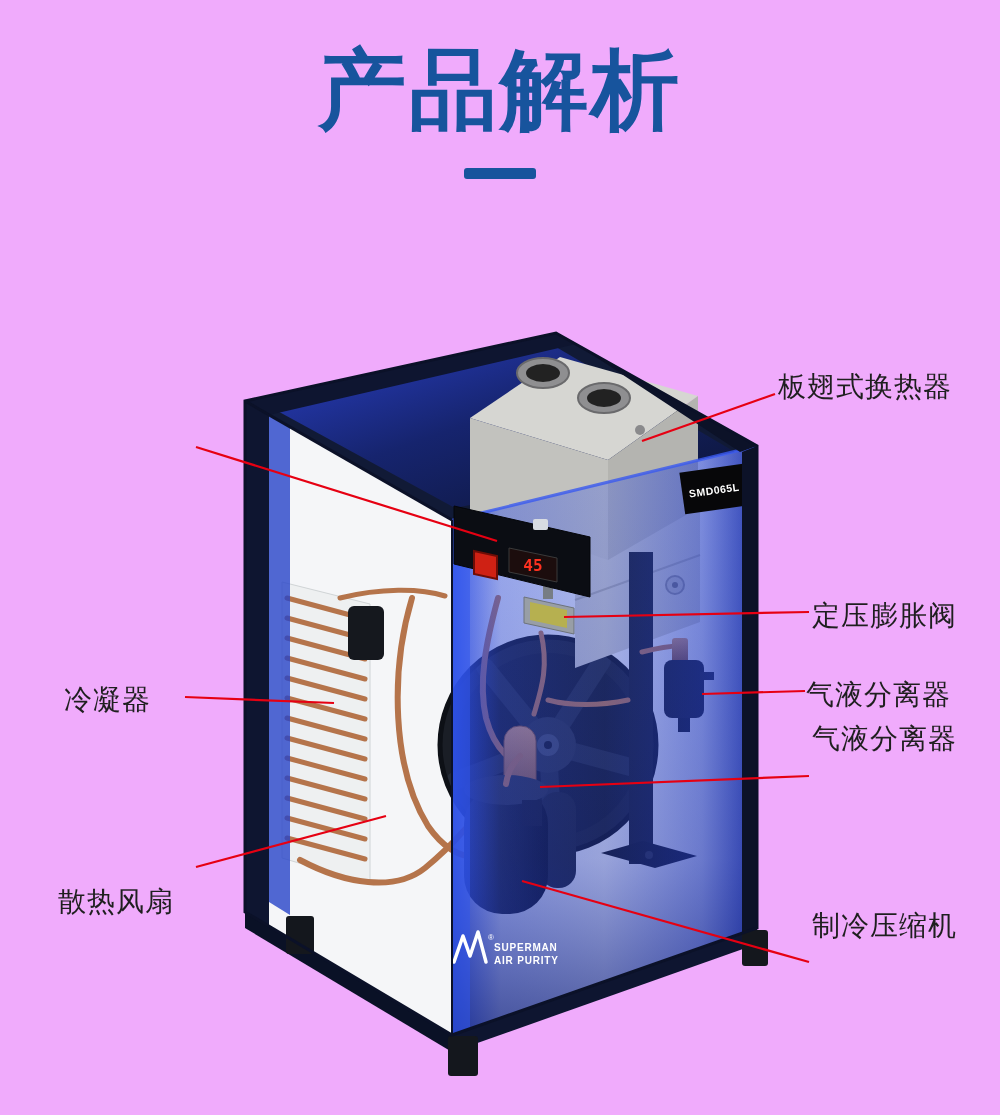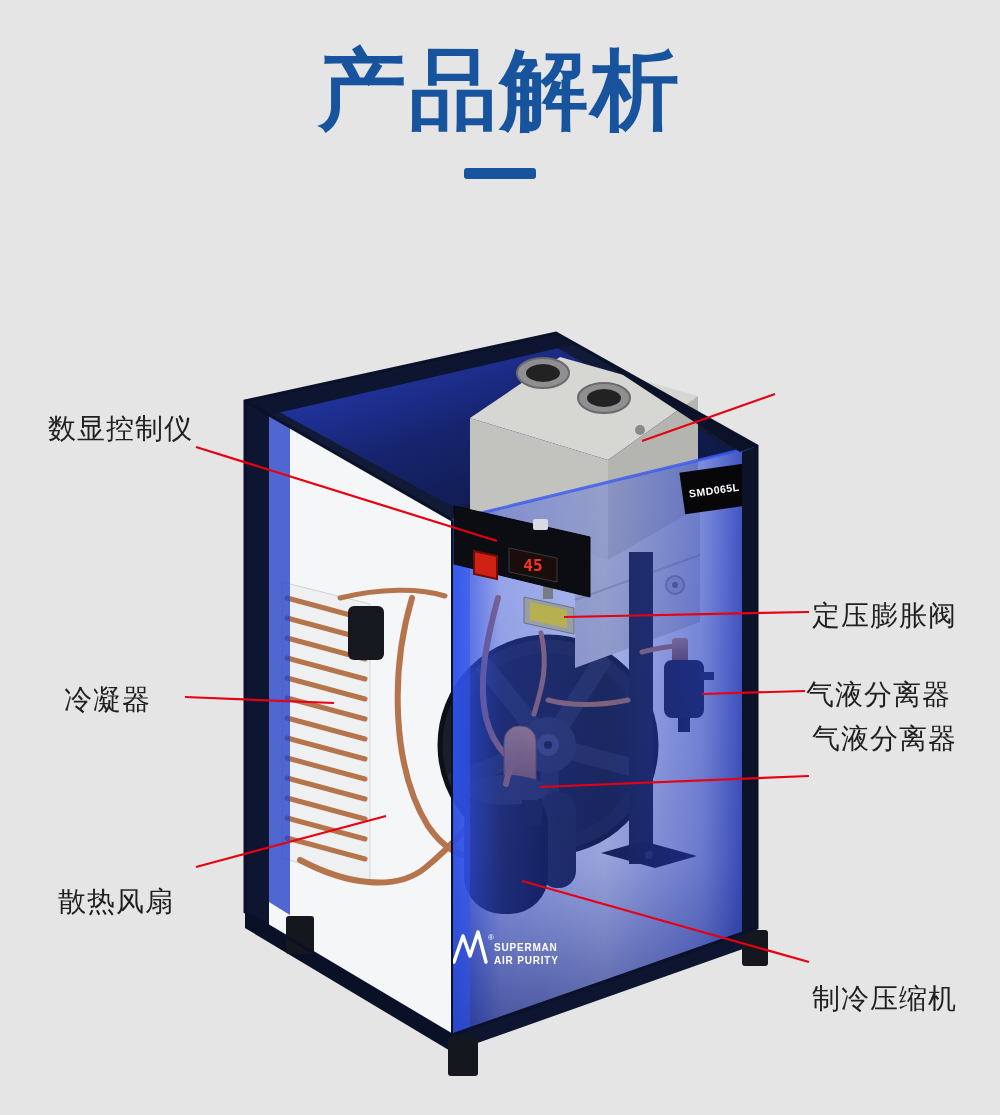--- a/index.html
+++ b/index.html
@@ -1,18 +1,18 @@
 <!DOCTYPE html>
 <html><head>
 <meta charset="utf-8">
 <style>
   * { margin:0; padding:0; box-sizing:border-box; }
   html,body { background:#ffffff; }
   body { font-family:"Liberation Sans", sans-serif; }
-  .page { position:relative; width:1000px; height:1115px; background:#e5e5e5; overflow:hidden; }
+  .page { position:relative; width:1000px; height:1115px; background:#f0abfc; overflow:hidden; }
   .page-title {
     position:absolute; top:42px; left:0; right:0;
     text-align:center; font-size:88px; font-weight:800;
     color:#17549d; letter-spacing:3px; line-height:1.1;
   }
   .title-dash {
     position:absolute; top:168px; left:464px;
     width:72px; height:11px; background:#17549d; border-radius:3px;
   }
   .scene { position:absolute; left:0; top:0; width:1000px; height:1115px; }
@@ -214,21 +214,21 @@
       <line x1="775" y1="394" x2="642" y2="441"></line>
       <line x1="809" y1="612" x2="564" y2="617"></line>
       <line x1="805" y1="691" x2="702" y2="694"></line>
       <line x1="809" y1="776" x2="540" y2="787"></line>
       <line x1="185" y1="697" x2="334" y2="703"></line>
       <line x1="196" y1="867" x2="386" y2="816"></line>
       <line x1="809" y1="962" x2="522" y2="881"></line>
     </g>
   </svg>
 
-  <div class="callout" style="left:48px; top:410px;">数显控制仪</div>
+  <div class="callout" style="left:778px; top:368px;">板翅式换热器</div>
   <div class="callout" style="left:812px; top:597px;">定压膨胀阀</div>
   <div class="callout" style="left:806px; top:676px;">气液分离器</div>
   <div class="callout" style="left:812px; top:720px;">气液分离器</div>
   <div class="callout" style="left:64px; top:681px;">冷凝器</div>
   <div class="callout" style="left:58px; top:883px;">散热风扇</div>
-  <div class="callout" style="left:812px; top:980px;">制冷压缩机</div>
+  <div class="callout" style="left:812px; top:907px;">制冷压缩机</div>
 
 </div>
 
 </body></html>

